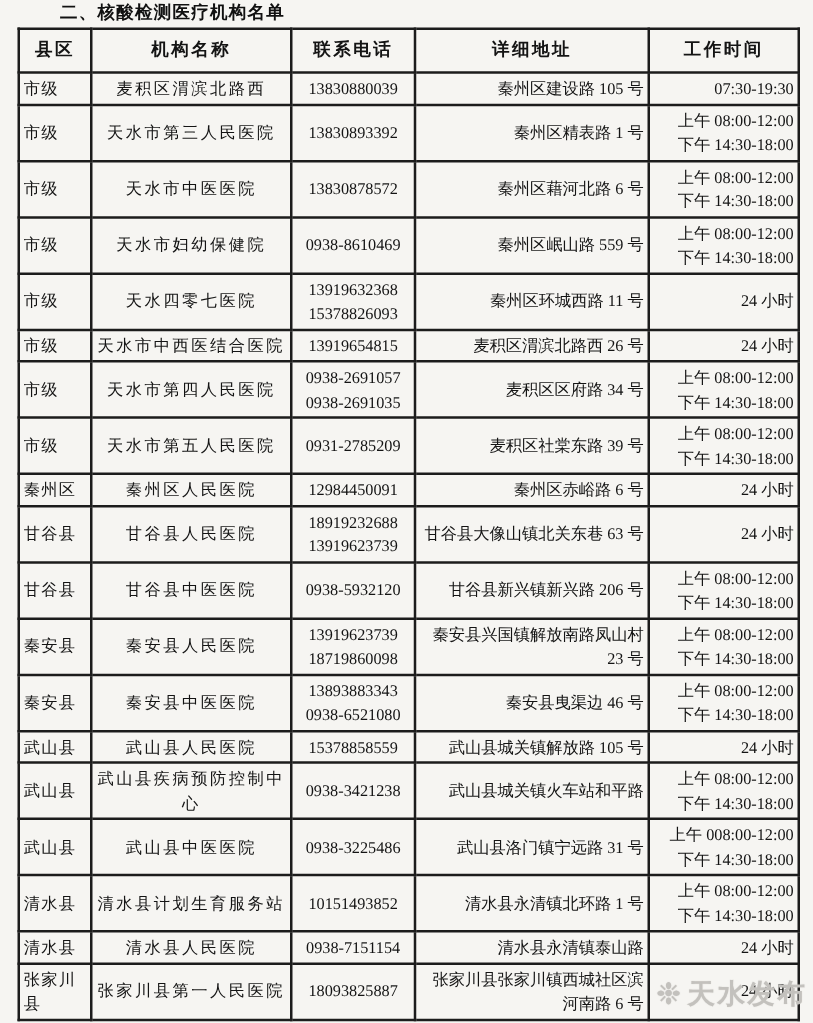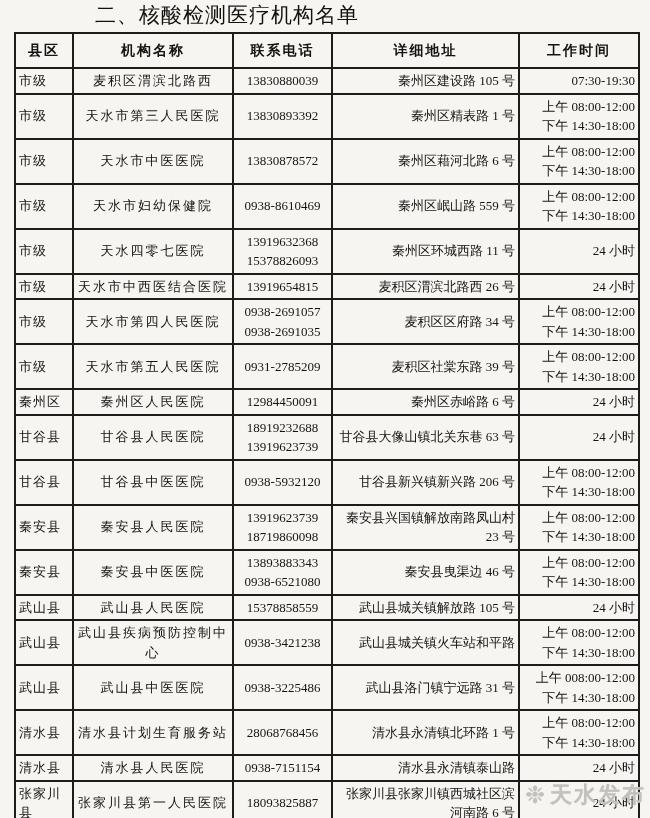--- a/index.html
+++ b/index.html
@@ -5,22 +5,22 @@
   html,body{margin:0;padding:0;}
   body{
     width:650px;height:818px;
     background:#f6f5f2;
     color:#141414;
     font-family:"Liberation Serif","DejaVu Serif",serif;
     position:relative;overflow:hidden;
   }
   .title{
     font-family:"DejaVu Sans","Liberation Sans",sans-serif;
-    font-weight:normal;font-size:21px;letter-spacing:1px;
-    padding:1px 0 2px 95px;color:#111;
+    font-weight:bold;font-size:14px;letter-spacing:1px;
+    padding:1px 0 2px 48px;color:#111;
   }
   table{
     border-collapse:collapse;table-layout:fixed;
     width:624px;margin:1px 12px 0 14px;
   }
   th,td{
     border:2px solid #1c1c1c;
     padding:2px 3px;
     font-size:13px;line-height:1.5;
     overflow:hidden;word-break:break-all;
@@ -358,21 +358,21 @@
         </td>
       </tr>
       <tr>
         <td class="county">
           <span class="line">清水县</span>
         </td>
         <td class="name">
           <span class="line">清水县计划生育服务站</span>
         </td>
         <td class="phone">
-          <span class="line">28068768456</span>
+          <span class="line">10151493852</span>
         </td>
         <td class="addr">
           <span class="line">清水县永清镇北环路 1 号</span>
         </td>
         <td class="hours">
           <span class="line">上午 08:00-12:00</span>
           <span class="line">下午 14:30-18:00</span>
         </td>
       </tr>
       <tr>

